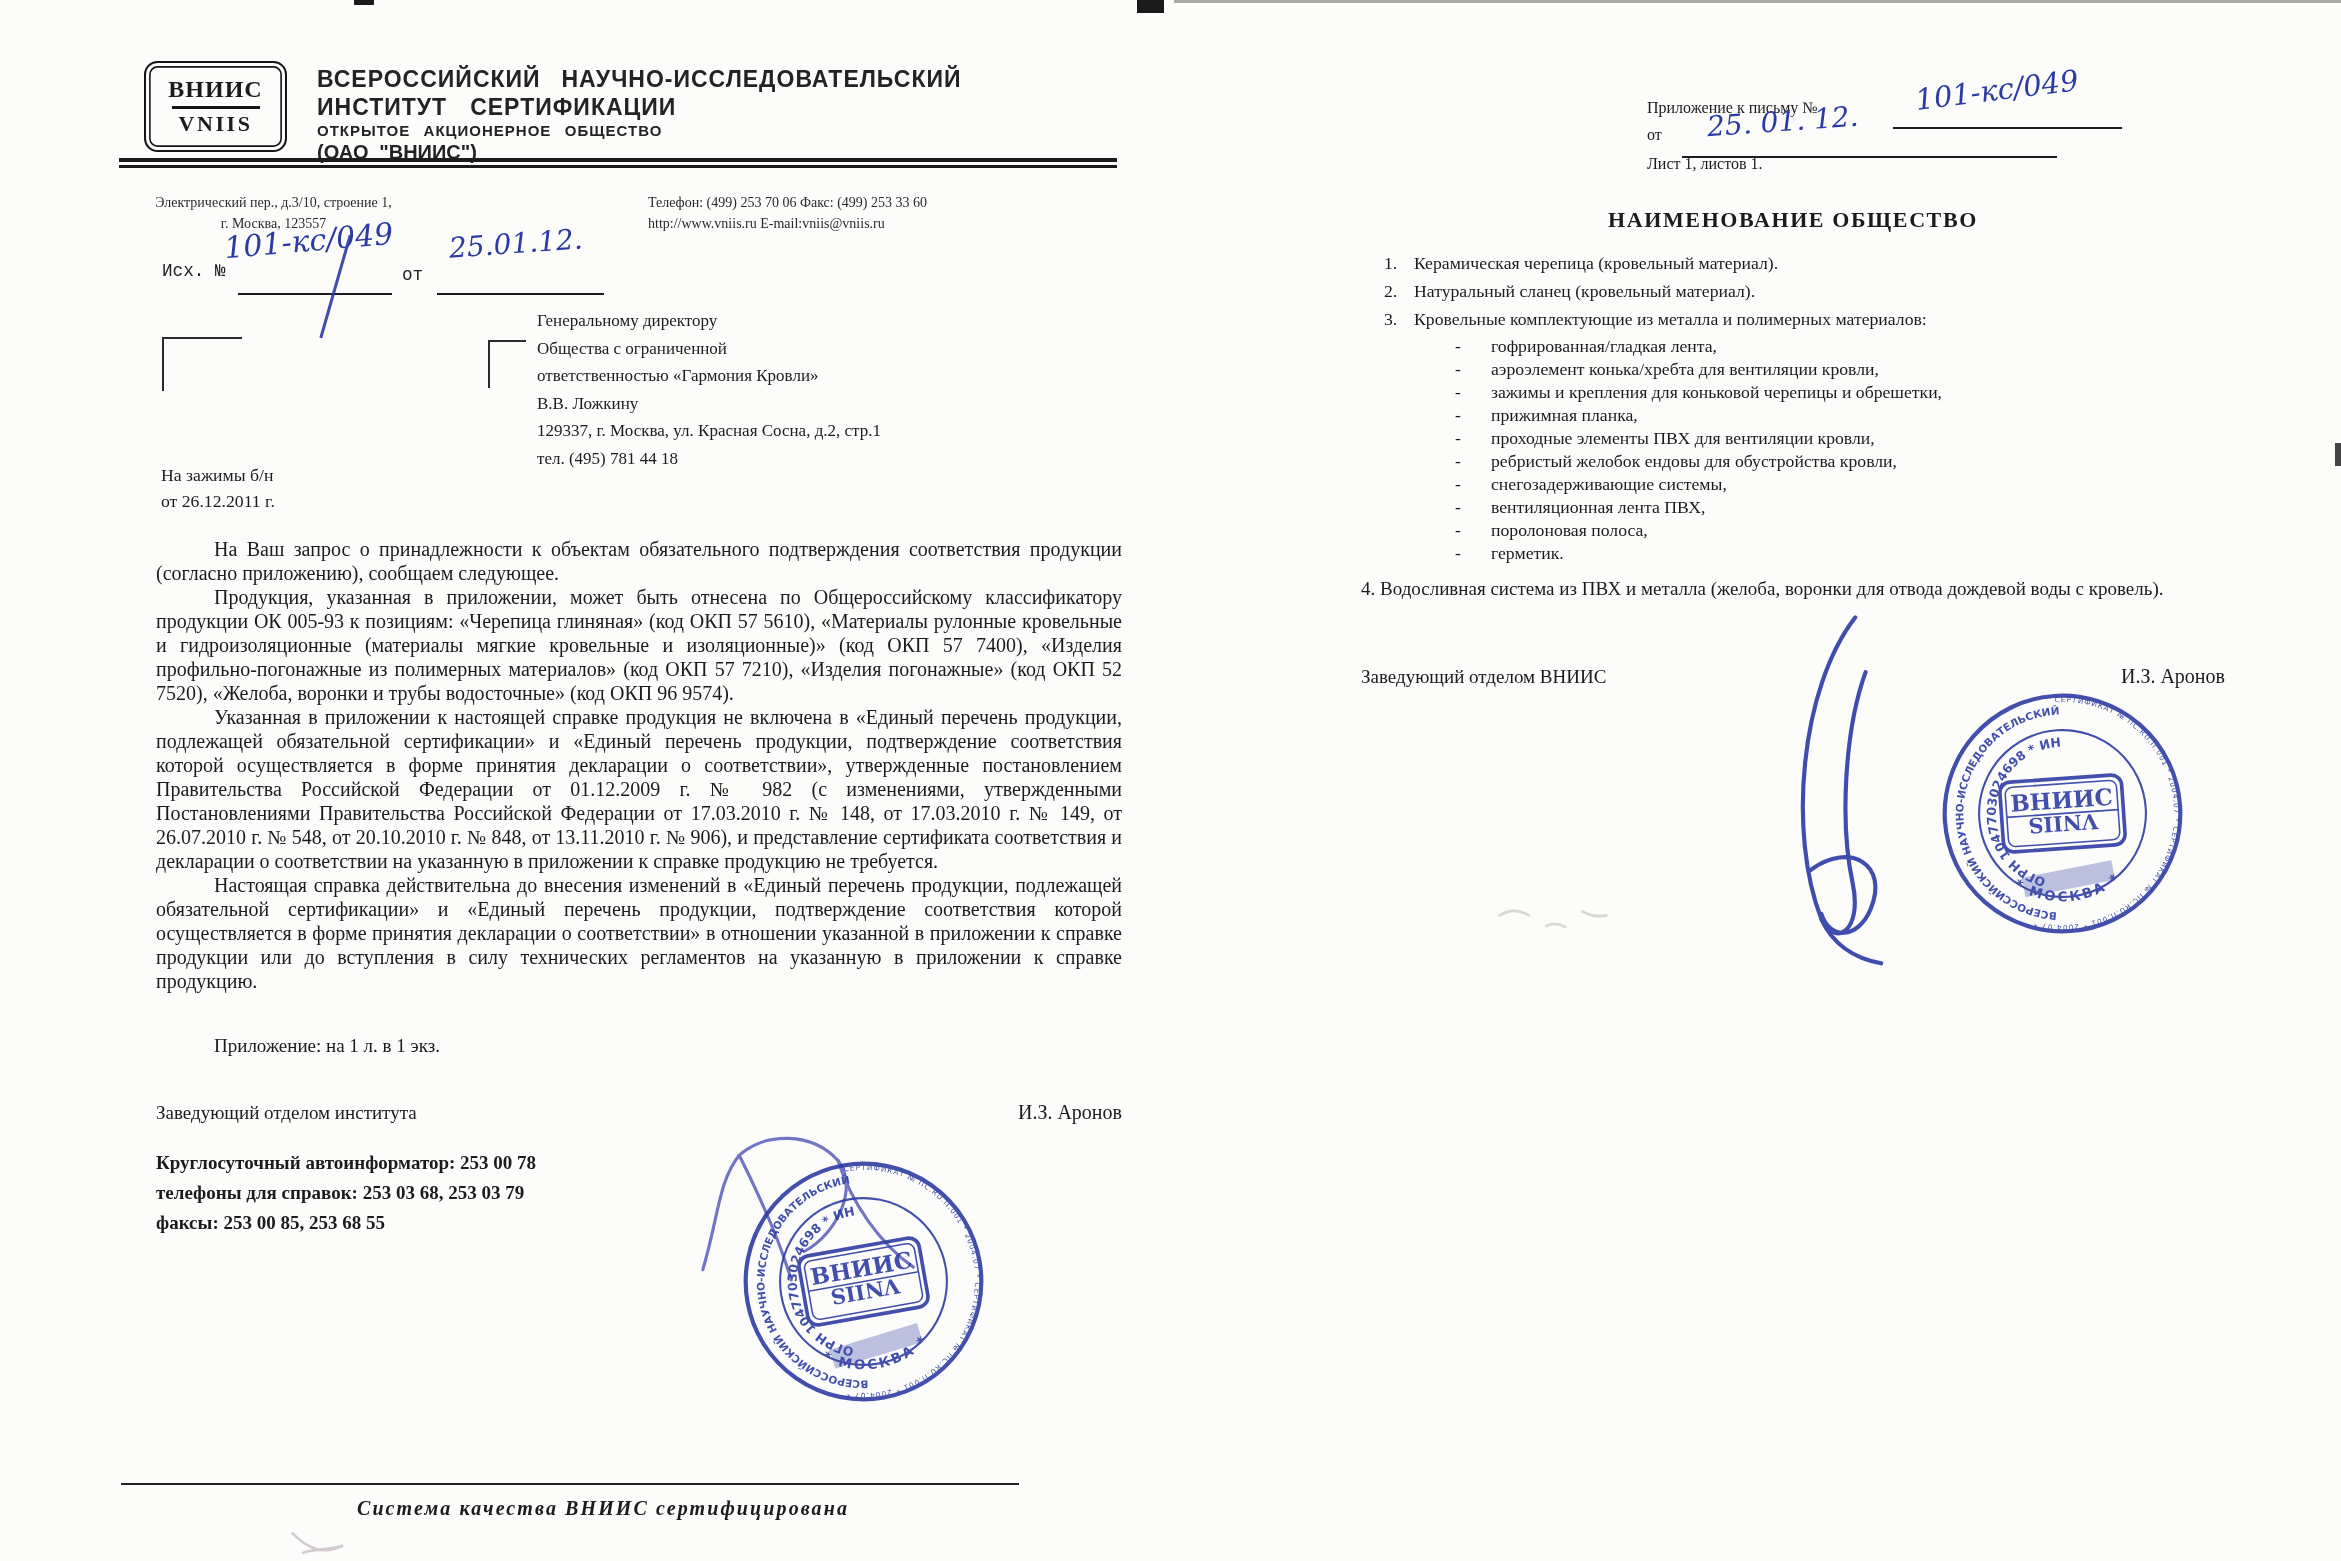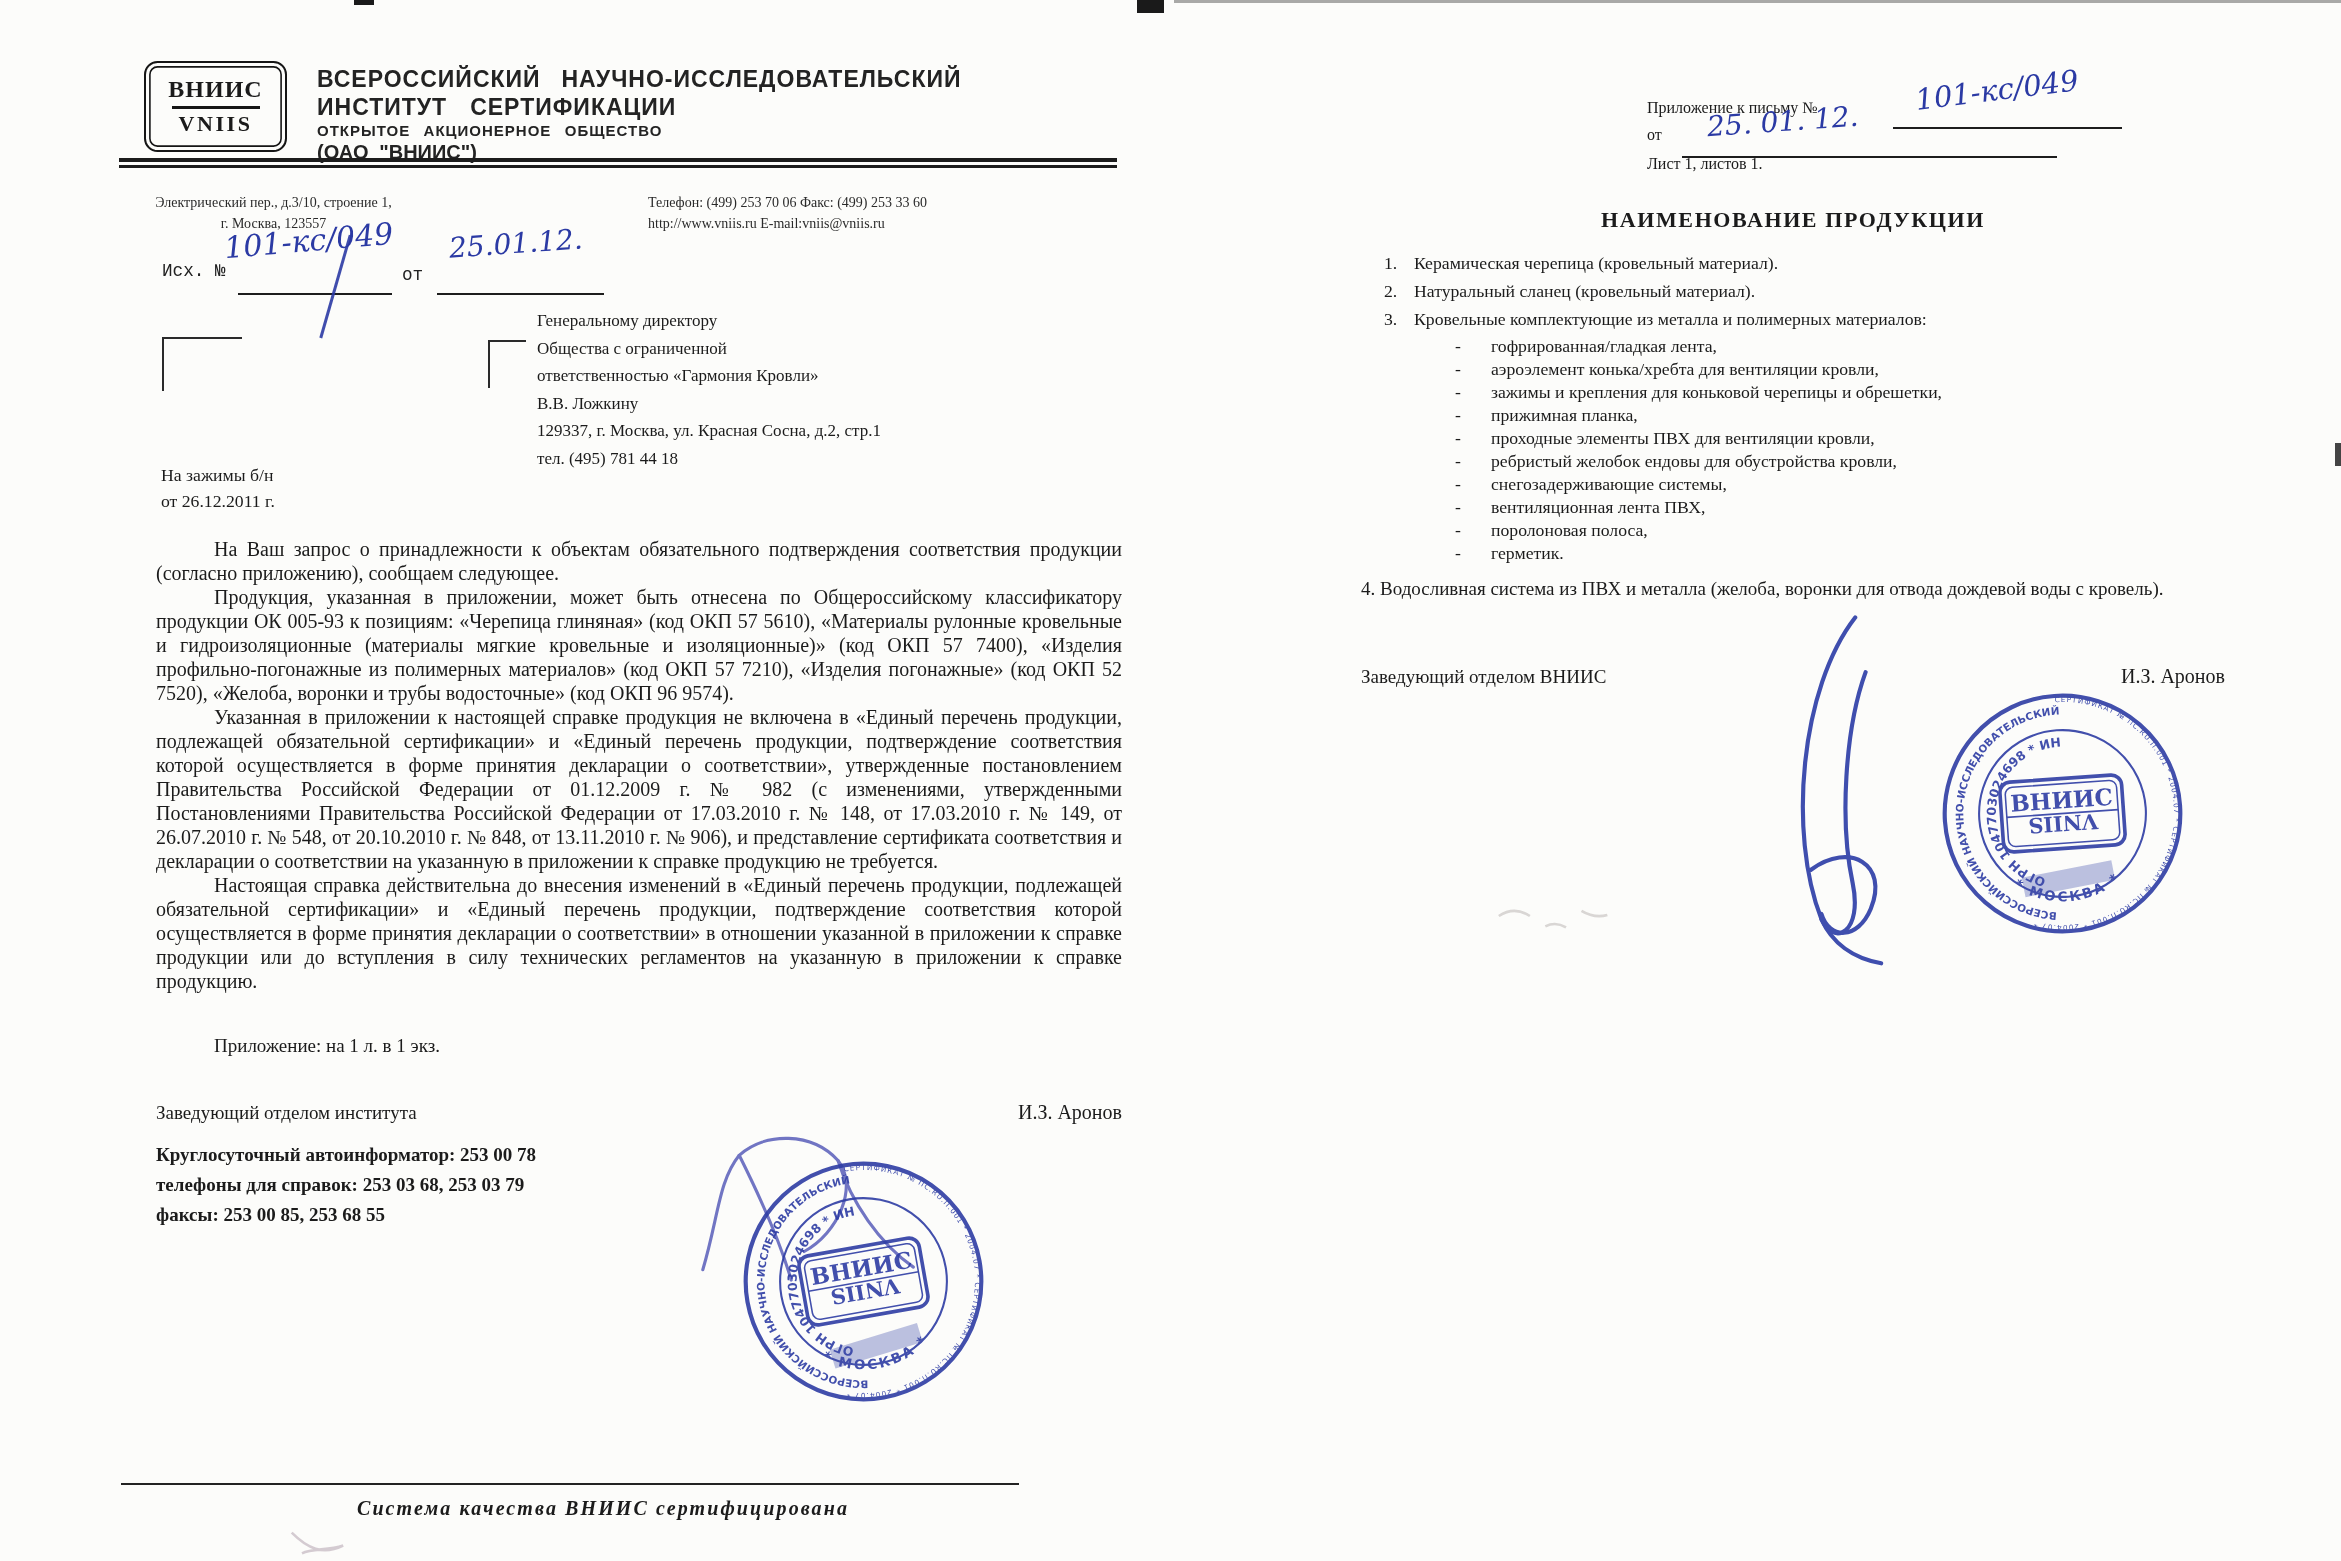--- a/index.html
+++ b/index.html
@@ -33,21 +33,21 @@
   .corner{border-top:2.6px solid #2a2a2a;border-left:2.6px solid #2a2a2a;}
   .recipient{left:537px;top:307px;width:437px;font-size:17px;line-height:27.6px;}
   .na-pismo{left:161px;top:462px;font-size:17.7px;line-height:26px;}
   
   .bodycol{left:156px;top:537px;width:966px;}
   .bodycol p{margin:0;font-size:20px;line-height:24px;text-align:justify;text-indent:58px;}
   .attach{margin-top:42px;font-size:19px;text-indent:58px;text-align:left;}
   .sigrow{display:flex;justify-content:space-between;align-items:baseline;margin-top:44px;}
   .sig-pos{font-size:19px;}
   .sig-name{font-size:20px;}
-  .contacts{margin-top:16px;font-size:19px;font-weight:bold;line-height:30px;}
+  .contacts{margin-top:24px;font-size:19px;font-weight:bold;line-height:30px;}
   .foot-rule{left:121px;top:1483px;width:898px;height:2.1px;background:#222;}
   .footer-it{left:343px;top:1497px;width:520px;text-align:center;font-size:20px;font-weight:bold;font-style:italic;letter-spacing:2.1px;}
   
   .app-hdr{left:1647px;top:99px;font-size:16px;}
   .app-line1{white-space:nowrap;}
   .u1{left:1893px;top:83px;width:229px;height:44px;border-bottom:2.1px solid #1d1d1d;}
   .u2{left:1682px;top:112px;width:375px;height:44px;border-bottom:2.1px solid #1d1d1d;}
   .rightcol{left:1361px;top:207px;width:864px;}
   .r-title{text-align:center;font-size:22px;font-weight:bold;letter-spacing:1.6px;margin:0 0 17.7px 0;}
   .item{position:relative;padding-left:53px;font-size:17.7px;line-height:24px;margin-bottom:4.2px;}
@@ -187,21 +187,21 @@
     <div class="app-line1">Приложение к письму №</div>
     <div style="margin-top:9.4px;">от</div>
     <div style="margin-top:10.4px;">Лист 1, листов 1.</div>
   </div>
   <div class="abs u1"></div>
   <div class="abs u2"></div>
   <div class="abs hw" style="left:1915px;top:73px;font-size:29px;transform:rotate(-7deg);">101-кс/049</div>
   <div class="abs hw" style="left:1707px;top:105px;font-size:28px;transform:rotate(-4deg);">25. 01. 12.</div>
 
   <div class="abs rightcol">
-    <h2 class="r-title">НАИМЕНОВАНИЕ ПРОДУКЦИИ</h2>
+    <h2 class="r-title">НАИМЕНОВАНИЕ ОБЩЕСТВО</h2>
 
     <div class="item">
       <span class="item-num">1.</span>
       <span>Керамическая черепица (кровельный материал).</span>
     </div>
     <div class="item">
       <span class="item-num">2.</span>
       <span>Натуральный сланец (кровельный материал).</span>
     </div>
     <div class="item">

